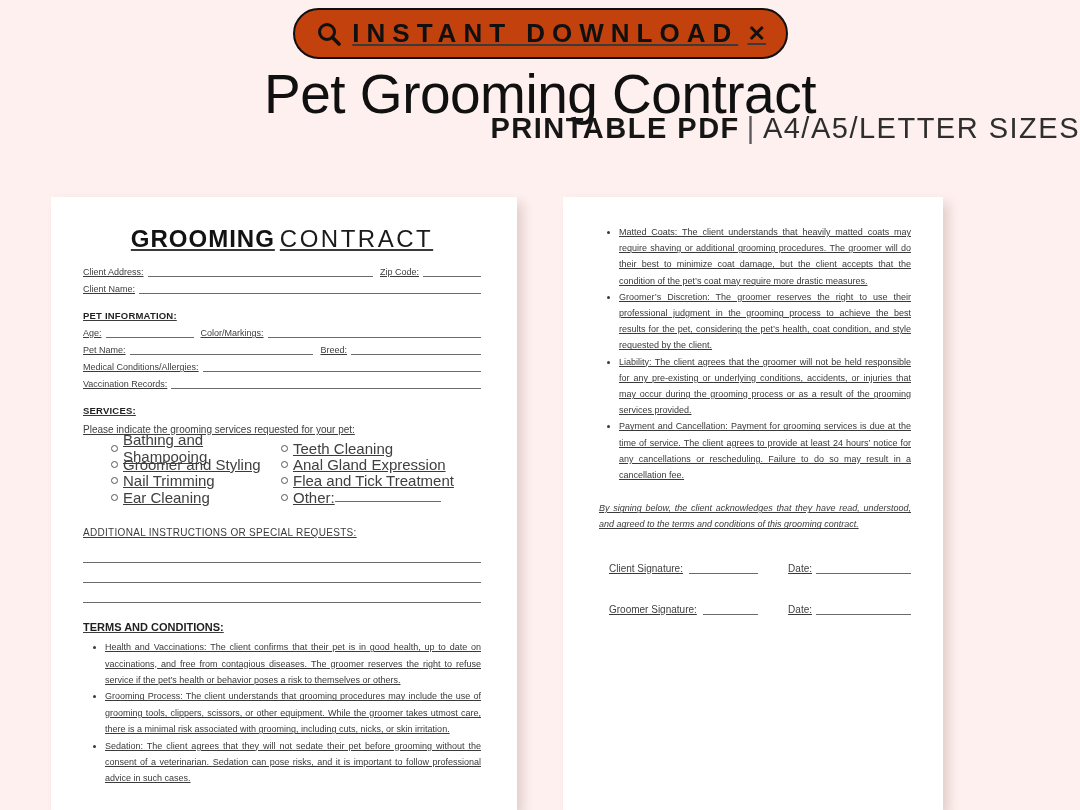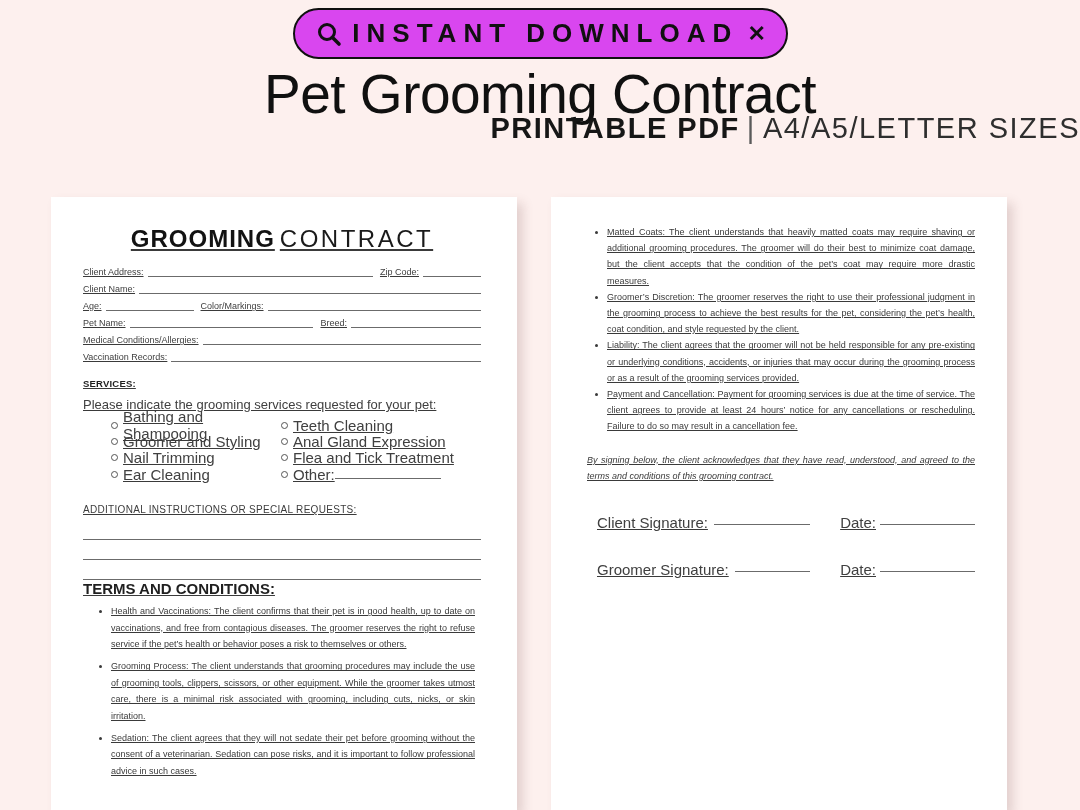--- a/index.html
+++ b/index.html
@@ -5,69 +5,69 @@
   html,body{margin:0;padding:0;}
   body{
     width:1080px;height:810px;position:relative;overflow:hidden;
     background:#fdf0ee;
     font-family:"Liberation Sans", sans-serif;
     color:#3a3a3a;
   }
   
   .banner{
     position:absolute;left:293px;top:8px;width:495px;height:51px;box-sizing:border-box;
-    background:#d946ef;border:2.5px solid #101010;border-radius:27px;
-    display:flex;align-items:center;padding:0 20px;
+    background:#c2410c;border:2.5px solid #101010;border-radius:27px;
+    display:flex;align-items:center;padding:0 20px;text-decoration:underline;
   }
   .banner-label{flex:1;text-align:center;font-size:26px;font-weight:600;letter-spacing:7px;color:#101010;white-space:nowrap;}
   .search-icon{width:28px;height:28px;flex:none;display:block;}
   .close-icon{font-size:22px;font-weight:600;color:#101010;flex:none;line-height:1;}
   
   .title{position:absolute;top:62px;left:0;width:100%;text-align:center;
     font-size:55px;font-weight:400;color:#101010;letter-spacing:-0.5px;}
   .subtitle{position:absolute;top:112px;left:0;width:100%;text-align:right;
     font-size:29px;color:#2e2e2e;letter-spacing:1.5px;white-space:nowrap;}
   .subtitle .b{font-weight:700;color:#161616;}
   .subtitle .sep{color:#5a5a5a;font-weight:300;margin:0 7px;}
   
   .page{position:absolute;top:197px;height:613px;background:#ffffff;box-sizing:border-box;
     box-shadow:6px 6px 10px rgba(120,80,80,0.20);text-decoration:underline;}
   .page1{left:51px;width:466px;padding:24px 36px 0 32px;}
-  .page2{left:551px;width:456px;padding:27px 32px 0 36px;}
+  .page2{left:563px;width:380px;padding:27px 32px 0 36px;}
   
   .doc-heading{text-align:center;font-size:24px;color:#121212;margin:4px 0 14px;white-space:nowrap;}
   .doc-heading .hb{font-weight:700;letter-spacing:1px;}
   .doc-heading .hl{font-weight:400;letter-spacing:2.5px;margin-left:5px;color:#1a1a1a;}
   .frow{display:flex;align-items:flex-end;font-size:9px;line-height:10px;color:#404040;margin-top:7px;}
   .frow .lbl{white-space:nowrap;padding-right:4px;}
   .frow .lbl.ml{margin-left:7px;}
   .fill{border-bottom:1px solid #6b6b6b;height:9px;flex:1;}
   .fill.w58{flex:0 0 58px;}
   .fill.w88{flex:0 0 88px;}
   .fill.w130{flex:0 0 130px;}
   .fill.w142{flex:0 0 142px;}
   .sec-heading{font-size:9.5px;font-weight:700;color:#1f1f1f;margin-top:16px;letter-spacing:0.2px;}
-  .svc-intro{font-size:13px;margin-top:8px;color:#404040;}
+  .svc-intro{font-size:10px;margin-top:8px;color:#404040;}
   .svc-grid{display:grid;grid-auto-flow:column;grid-template-rows:repeat(4,16.3px);
     grid-template-columns:170px auto;margin:5px 0 4px 28px;align-items:center;font-size:15px;color:#404040;}
   .svc-item{display:flex;align-items:center;}
   .radio{width:7px;height:7px;border:1px solid #555;border-radius:50%;margin-right:5px;flex:none;box-sizing:border-box;}
   .svc-item .fill{flex:0 0 106px;height:8px;}
   .add-heading{font-size:10px;margin-top:22px;color:#3c3c3c;letter-spacing:0.3px;}
   .blank{border-bottom:1px solid #6b6b6b;height:0;margin-top:19px;}
   .blank.first{margin-top:24px;}
-  .terms-heading{font-size:15px;font-weight:700;color:#1f1f1f;}
+  .terms-heading{font-size:11px;font-weight:700;color:#1f1f1f;margin-top:18px;}
   ul.terms{margin:6px 0 0;padding-left:22px;font-size:9px;line-height:16.4px;
     text-align:justify;color:#3a3a3a;}
-  ul.terms li{margin:6px;}
+  ul.terms li{margin:0;}
   
   ul.terms2{margin:0;padding-left:20px;font-size:9px;line-height:16.2px;text-align:justify;color:#3a3a3a;}
   ul.terms2 li{margin:0;}
   .ack{font-style:italic;font-size:9px;line-height:16.2px;text-align:justify;margin-top:17px;color:#3a3a3a;}
-  .sig-row{display:flex;align-items:flex-start;font-size:15px;color:#404040;margin-top:30px;padding-left:10px;}
+  .sig-row{display:flex;align-items:flex-start;font-size:10px;color:#404040;margin-top:30px;padding-left:10px;}
   .sig-row .slbl{white-space:nowrap;padding-right:6px;}
   .sig-fill{flex:1;max-width:206px;border-bottom:1px solid #6b6b6b;height:10px;}
   .date-lbl{margin-left:30px;padding-right:4px;white-space:nowrap;}
   .date-fill{flex:0 0 95px;border-bottom:1px solid #6b6b6b;height:10px;}
 </style>
 </head>
 <body>
 
 <div class="banner">
   <svg class="search-icon" viewBox="0 0 28 28">
@@ -92,20 +92,21 @@
     <span class="lbl">Client Address:</span>
     <span class="fill"></span>
     <span class="lbl ml">Zip Code:</span>
     <span class="fill w58"></span>
   </div>
   <div class="frow">
     <span class="lbl">Client Name:</span>
     <span class="fill"></span>
   </div>
 
+  <div class="sec-heading">PET INFORMATION:</div>
   <div class="frow">
     <span class="lbl">Age:</span>
     <span class="fill w88"></span>
     <span class="lbl ml">Color/Markings:</span>
     <span class="fill"></span>
   </div>
   <div class="frow">
     <span class="lbl">Pet Name:</span>
     <span class="fill"></span>
     <span class="lbl ml">Breed:</span>

